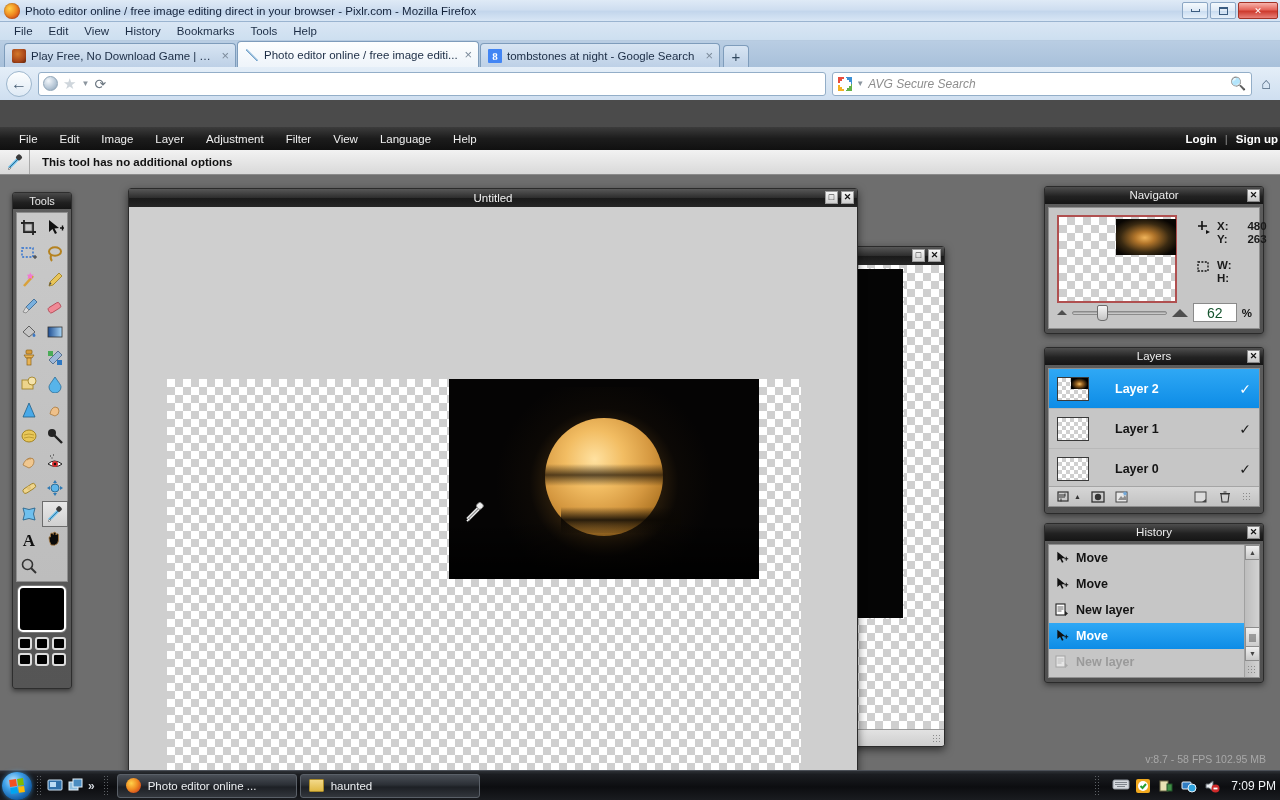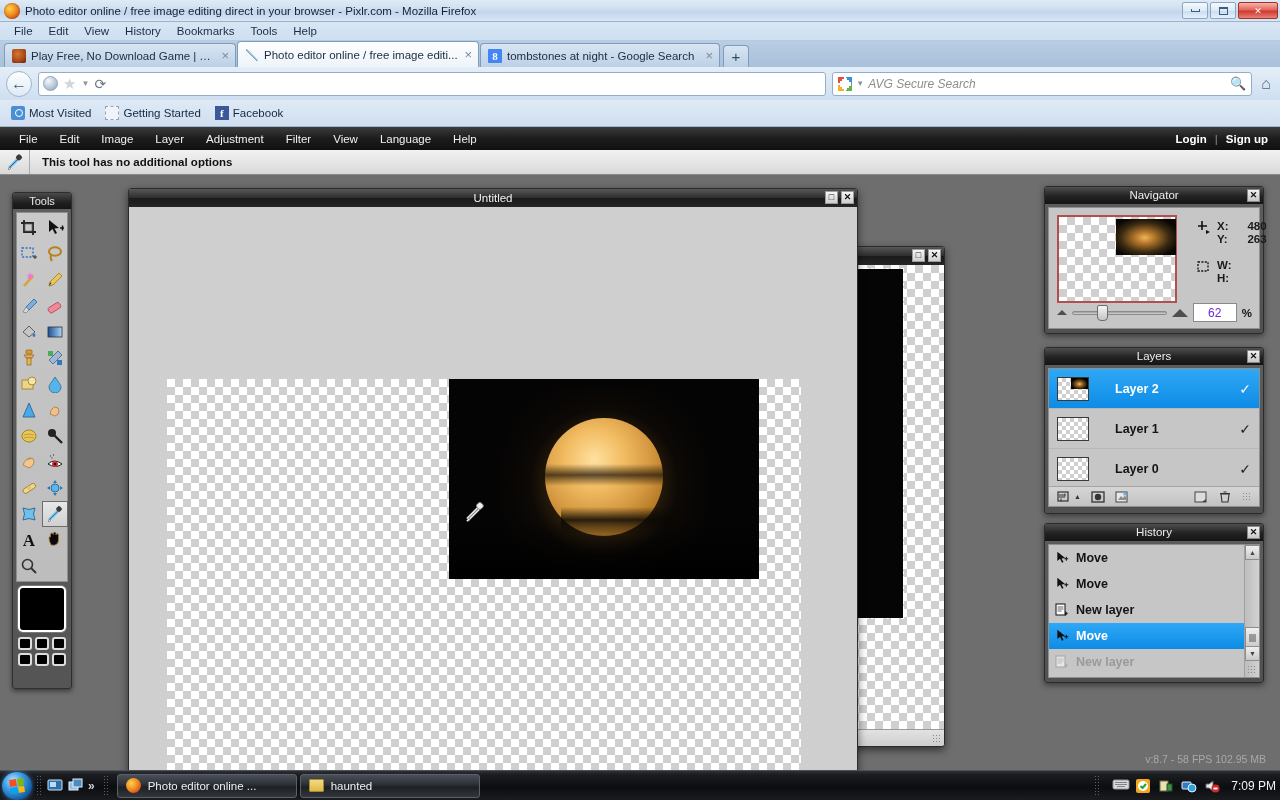--- a/index.html
+++ b/index.html
@@ -173,21 +173,21 @@
 
   
   .pixlr-app { position: absolute; top: 127px; left: 0; width: 1280px; height: 643px; background: #6e6e6e; }
 
   .pixlr-menubar {
     position: absolute; top: 0; left: 0; width: 1280px; height: 23px;
     background: linear-gradient(to bottom, #3c3c3c 0%, #1c1c1c 50%, #101010 100%);
     display: flex; align-items: center; padding-left: 8px;
   }
   .pixlr-menubar .mi { color: #f0f0f0; font-size: 11.5px; padding: 0 11px; }
-  .pixlr-auth { position: absolute; right: 12px; top: 0; height: 23px; display: flex;
+  .pixlr-auth { position: absolute; right: 2px; top: 0; height: 23px; display: flex;
                 align-items: center; gap: 8px; color: #fff; font-size: 11.5px; font-weight: bold; }
   .pixlr-auth .sep { color: #8d8d8d; font-weight: normal; }
 
   .pixlr-optionbar {
     position: absolute; top: 23px; left: 0; width: 1280px; height: 25px;
     background: linear-gradient(to bottom, #f2f2f2 0%, #d9d9d9 100%);
     border-bottom: 1px solid #8a8a8a;
     display: flex; align-items: center;
   }
   .opt-tool-ico {
@@ -293,21 +293,21 @@
   .tri-sm { width: 0; height: 0; border-left: 5px solid transparent; border-right: 5px solid transparent;
             border-bottom: 5px solid #4f4f4f; }
   .tri-lg { width: 0; height: 0; border-left: 8px solid transparent; border-right: 8px solid transparent;
             border-bottom: 8px solid #4f4f4f; }
   .slider-track { flex: 1 1 auto; height: 4px; background: linear-gradient(to bottom,#9a9a9a,#d6d6d6);
                   border: 1px solid #8b8b8b; border-radius: 2px; position: relative; }
   .slider-knob { position: absolute; left: 26%; top: -7px; width: 11px; height: 16px;
                  background: linear-gradient(to bottom,#f6f6f6,#c4c4c4); border: 1px solid #6d6d6d;
                  border-radius: 2px 2px 4px 4px; }
   .zoom-inp { width: 44px; height: 19px; background: #fff; border: 1px solid #8a8a8a;
-              font-size: 12px; text-align: center; line-height: 19px; color: #6d28d9; }
+              font-size: 14px; text-align: center; line-height: 19px; color: #14532d; }
 
   
   .layer-row { height: 40px; display: flex; align-items: center; gap: 26px; padding: 0 8px;
                border-bottom: 1px solid #b8b8b8; }
   .layer-row.sel { background: linear-gradient(to bottom, #2fa8f5 0%, #0d8ce6 100%); }
   .layer-row.sel .layer-name { color: #fff; }
   .layer-thumb { width: 32px; height: 24px; border: 1px solid #3a3a3a; flex: 0 0 auto; position: relative;
                  background-image:
                    linear-gradient(45deg,#cfcfcf 25%,transparent 25%,transparent 75%,#cfcfcf 75%),
                    linear-gradient(45deg,#cfcfcf 25%,#fff 25%,#fff 75%,#cfcfcf 75%);
@@ -435,34 +435,20 @@
     </div>
     <div class="searchbar">
       <span class="avg-icon"></span>
       <span class="caret-icon">▼</span>
       <span class="search-ph">AVG Secure Search</span>
       <span class="mag-icon">🔍</span>
     </div>
     <div class="home-icon">⌂</div>
   </div>
 
-  <div class="ff-bookmarks">
-    <div class="bm">
-      <span class="bm-ico most"></span>
-      <span>Most Visited</span>
-    </div>
-    <div class="bm">
-      <span class="bm-ico getting"></span>
-      <span>Getting Started</span>
-    </div>
-    <div class="bm">
-      <span class="bm-ico fb">f</span>
-      <span>Facebook</span>
-    </div>
-  </div>
 
   <div class="pixlr-app">
 
     <div class="pixlr-menubar">
       <span class="mi">File</span>
       <span class="mi">Edit</span>
       <span class="mi">Image</span>
       <span class="mi">Layer</span>
       <span class="mi">Adjustment</span>
       <span class="mi">Filter</span>

